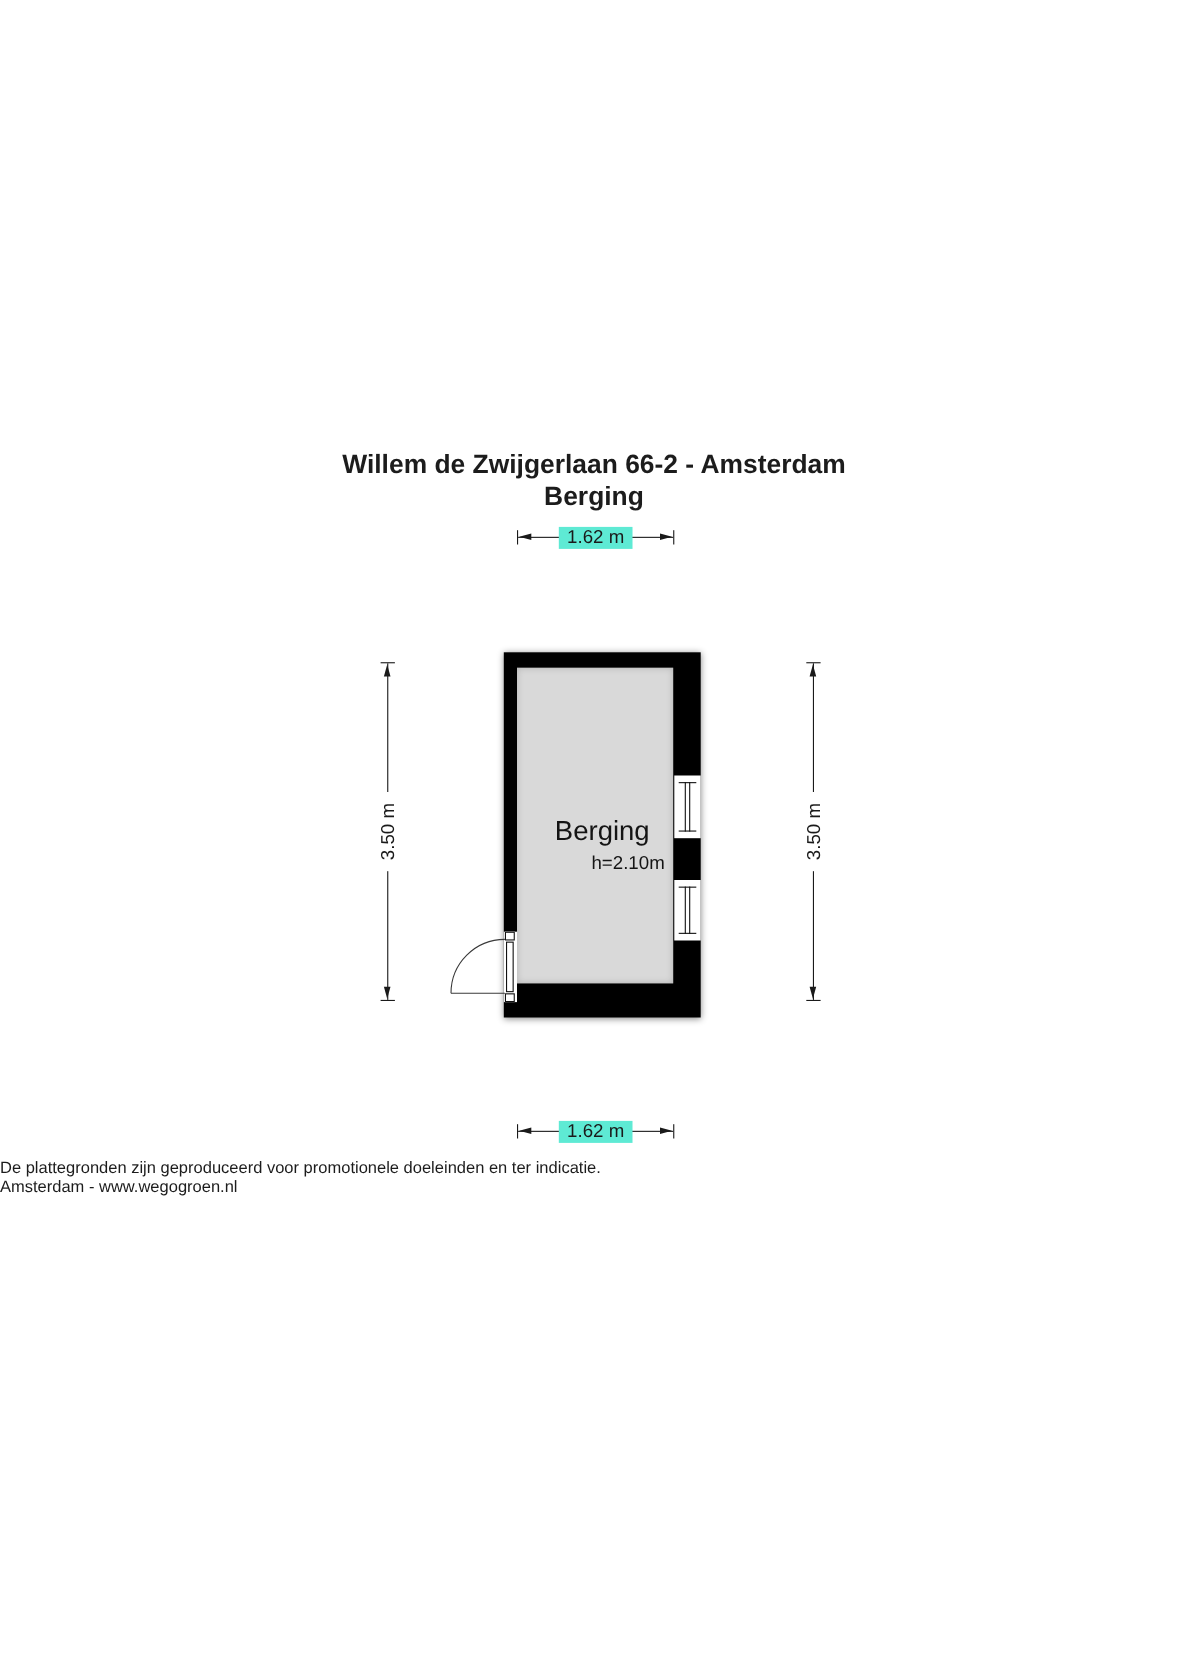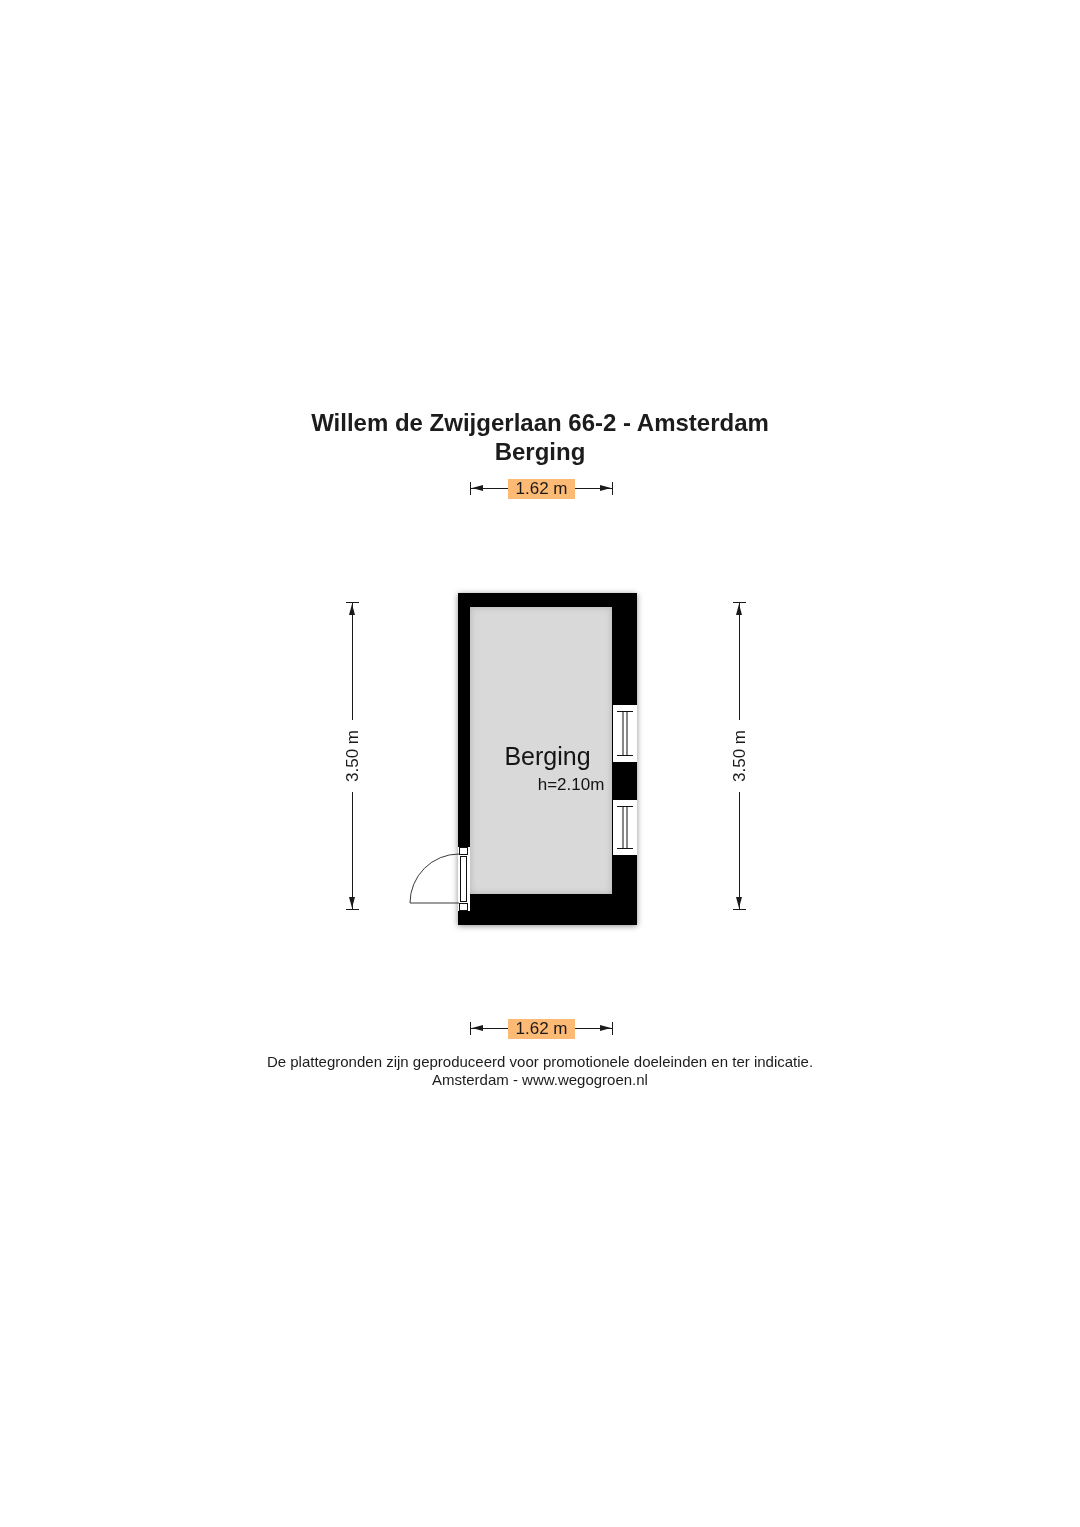--- a/index.html
+++ b/index.html
@@ -16,21 +16,21 @@
   .dim-h .line{position:absolute;left:1px;right:1px;top:6px;height:1px;background:#1a1a1a;}
   .dim-h .tick-l{position:absolute;left:0;top:0;width:1px;height:13px;background:#1a1a1a;}
   .dim-h .tick-r{position:absolute;right:0;top:0;width:1px;height:13px;background:#1a1a1a;}
   .dim-h .arr-l{position:absolute;left:2px;top:3px;width:0;height:0;
       border-top:3.5px solid transparent;border-bottom:3.5px solid transparent;
       border-right:11px solid #1a1a1a;}
   .dim-h .arr-r{position:absolute;right:2px;top:3px;width:0;height:0;
       border-top:3.5px solid transparent;border-bottom:3.5px solid transparent;
       border-left:11px solid #1a1a1a;}
   .dim-h .lbl{position:absolute;left:50%;top:50%;transform:translate(-50%,-50%);
-      background:#fdba74;padding:0 8px;font-size:17px;white-space:nowrap;}
+      background:#5eead4;padding:0 8px;font-size:17px;white-space:nowrap;}
   .dim-v{position:absolute;width:13px;}
   .dim-v .line{position:absolute;top:1px;bottom:1px;left:6px;width:1px;background:#1a1a1a;}
   .dim-v .tick-t{position:absolute;top:0;left:0;right:0;height:1px;background:#1a1a1a;}
   .dim-v .tick-b{position:absolute;bottom:0;left:0;right:0;height:1px;background:#1a1a1a;}
   .dim-v .arr-t{position:absolute;top:2px;left:3px;width:0;height:0;
       border-left:3.5px solid transparent;border-right:3.5px solid transparent;
       border-bottom:11px solid #1a1a1a;}
   .dim-v .arr-b{position:absolute;bottom:2px;left:3px;width:0;height:0;
       border-left:3.5px solid transparent;border-right:3.5px solid transparent;
       border-top:11px solid #1a1a1a;}
@@ -55,21 +55,21 @@
   .cap-b{position:absolute;left:4px;right:4px;bottom:6px;height:1px;background:#111;}
   .door-opening{position:absolute;left:0;top:254px;width:12px;height:64px;background:#ffffff;}
   .jamb{position:absolute;left:1px;width:9px;height:8px;background:#ffffff;
         border:1px solid #111;box-sizing:border-box;}
   .jamb-t{top:0;}
   .jamb-b{bottom:0;}
   .door-leaf{position:absolute;left:2px;top:9px;bottom:9px;width:7px;background:#ffffff;
         border:1px solid #111;box-sizing:border-box;}
   .door-swing{position:absolute;left:400px;top:840px;width:70px;height:75px;}
   
-  .footer{position:absolute;left:0;right:0;top:1053px;text-align:center;
+  .footer{position:absolute;left:0;right:0;top:1053px;text-align:left;
         font-size:15px;line-height:18px;color:#1c1c1c;}
   .footer div{white-space:nowrap;}
 </style>
 </head>
 <body>
 
 <div class="canvas">
 
   <div class="title">
     <div>Willem de Zwijgerlaan 66-2 - Amsterdam</div>

